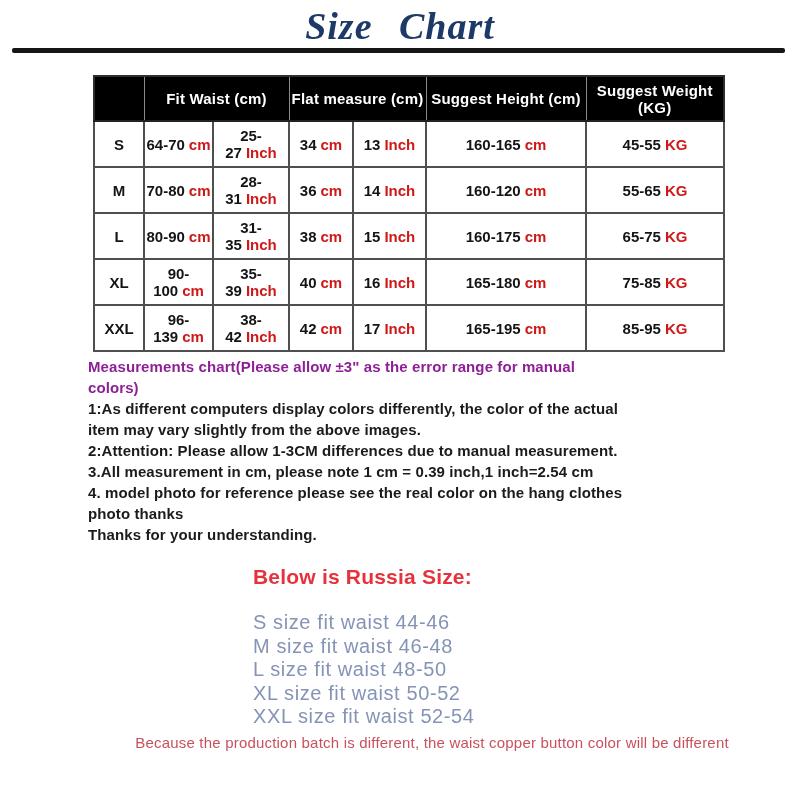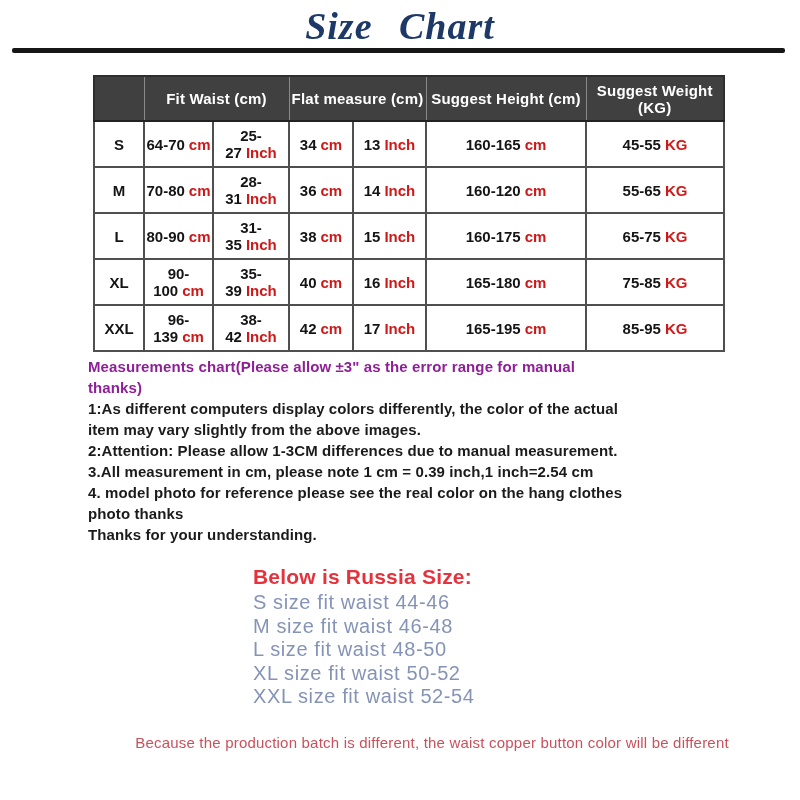--- a/index.html
+++ b/index.html
@@ -21,21 +21,21 @@
     position:absolute;left:12px;top:48px;width:773px;height:5px;
     background:#161616;border-radius:2px;
   }
   
   .size-table-wrap{position:absolute;left:93px;top:75px;}
   table.size-table{
     border-collapse:collapse;table-layout:fixed;width:630px;
     border:2px solid #2e2e2e;
   }
   table.size-table th{
-    background:#404040;color:#ffffff;font-size:15px;font-weight:700;
+    background:#000000;color:#ffffff;font-size:15px;font-weight:700;
     height:41px;text-align:center;vertical-align:middle;
     border-left:1px solid #8a8a8a;border-bottom:2px solid #222;
     letter-spacing:0.2px;
   }
   table.size-table th:first-child{border-left:none;}
   table.size-table td{
     background:#ffffff;height:42px;text-align:center;vertical-align:middle;
     border:2px solid #4f4f4f;font-size:15px;font-weight:700;color:#141414;
   }
   td.size-cell{font-weight:400;font-size:17px;color:#1c1c1c;}
@@ -45,21 +45,21 @@
   .notes{
     position:absolute;left:88px;top:356px;width:640px;
     font-size:15px;line-height:21px;color:#1b1b1b;font-weight:700;
     letter-spacing:0.1px;
   }
   .notes .purple-line{color:var(--purple,#8e1f96);}
   
   .russia{position:absolute;left:253px;top:565px;}
   .russia-heading{
     color:var(--russia-red,#e5323c);font-size:21px;font-weight:700;
-    margin-bottom:2px;letter-spacing:0.2px;
+    margin-bottom:22px;letter-spacing:0.2px;
   }
   .russia-line{
     color:var(--russia-blue,#8594b6);font-size:20px;font-weight:400;
     line-height:23.5px;letter-spacing:0.6px;
   }
   
   .footer-note{
     position:absolute;top:734px;left:0;width:100%;text-align:center;
     color:var(--footer-red,#c9515c);font-size:15px;font-weight:400;
     letter-spacing:0.2px;
@@ -141,21 +141,21 @@
     <td><span class="v">17</span><span class="u">Inch</span></td>
     <td><span class="v">165-195</span><span class="u">cm</span></td>
     <td><span class="v">85-95</span><span class="u">KG</span></td>
   </tr>
 </tbody>
   </table>
 </div>
 
 <div class="notes" id="notes-block">
     <div class="purple-line">Measurements chart(Please allow ±3" as the error range for manual</div>
-    <div class="purple-line">thanks)</div>
+    <div class="purple-line">colors)</div>
     <div>1:As different computers display colors differently, the color of the actual</div>
     <div>item may vary slightly from the above images.</div>
     <div>2:Attention: Please allow 1-3CM differences due to manual measurement.</div>
     <div>3.All measurement in cm, please note 1 cm = 0.39 inch,1 inch=2.54 cm</div>
     <div>4. model photo for reference please see the real color on the hang clothes</div>
     <div>photo thanks</div>
     <div>Thanks for your understanding.</div>
   </div>
 
 <div class="russia">

